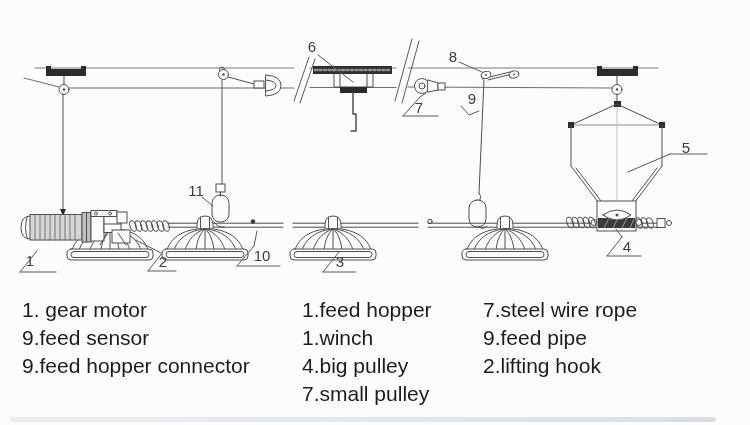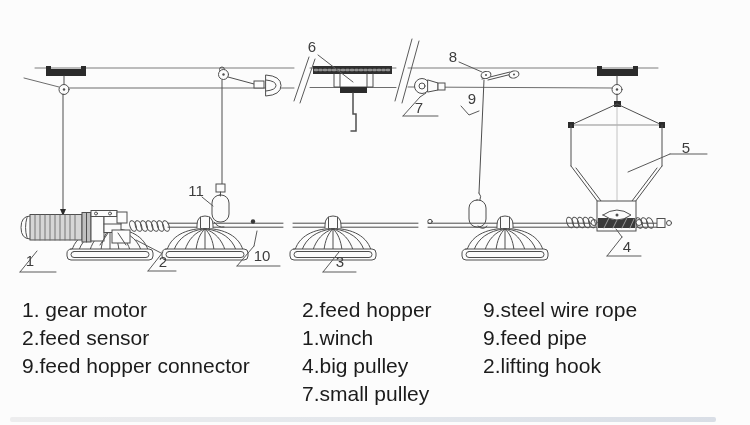--- a/index.html
+++ b/index.html
@@ -276,31 +276,31 @@
           <text x="472" y="104" class="callout">9</text>
           <text x="262" y="261" class="callout">10</text>
           <text x="196" y="196" class="callout">11</text>
         </g>
   </g>
 </svg>
 
 <div class="legend">
   <div class="legend-col" style="left:22px">
         <div class="legend-item">1. gear motor</div>
-        <div class="legend-item">2.feed sensor</div>
+        <div class="legend-item">9.feed sensor</div>
         <div class="legend-item">9.feed hopper connector</div>
       </div>
   <div class="legend-col" style="left:302px">
-        <div class="legend-item">2.feed hopper</div>
+        <div class="legend-item">1.feed hopper</div>
         <div class="legend-item">1.winch</div>
         <div class="legend-item">4.big pulley</div>
         <div class="legend-item">7.small pulley</div>
       </div>
   <div class="legend-col" style="left:483px">
-        <div class="legend-item">9.steel wire rope</div>
+        <div class="legend-item">7.steel wire rope</div>
         <div class="legend-item">9.feed pipe</div>
         <div class="legend-item">2.lifting hook</div>
       </div>
 </div>
 
 <div class="bottom-bar"></div>
 
 </div>
 
 </body></html>

